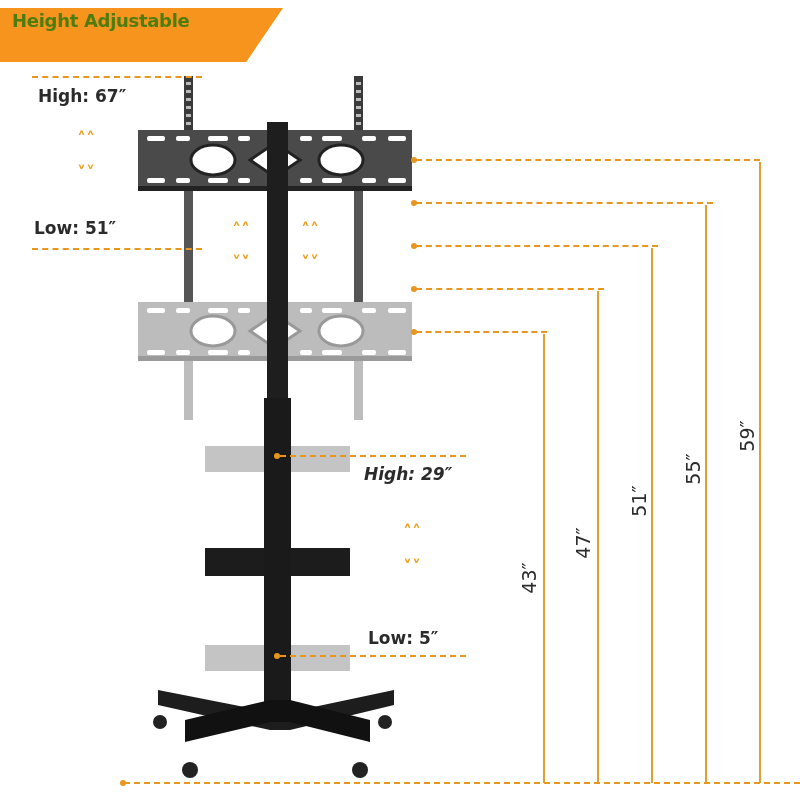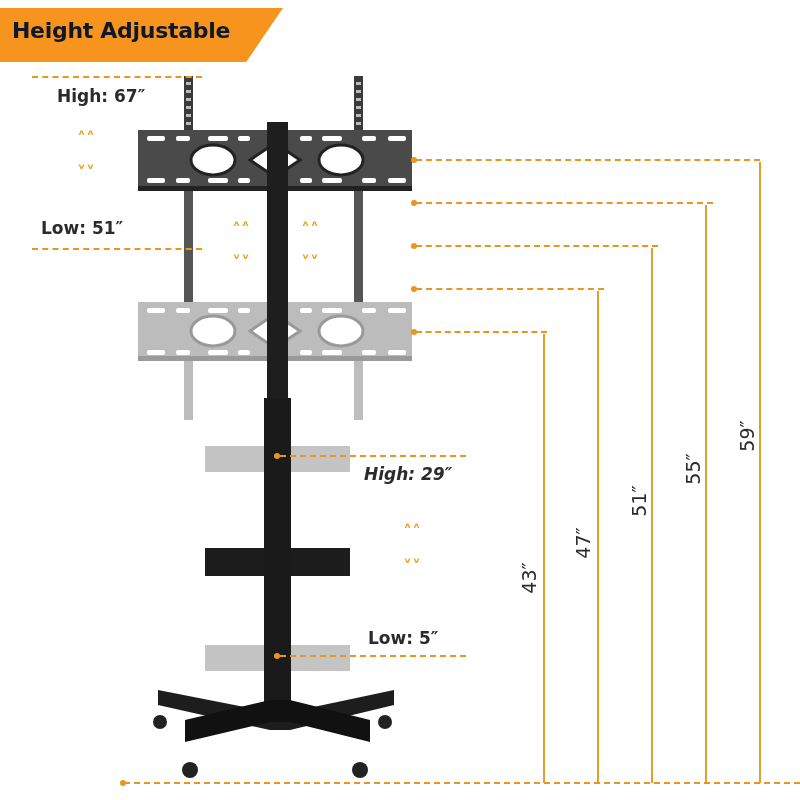--- a/index.html
+++ b/index.html
@@ -1,19 +1,19 @@
 <!DOCTYPE html>
 <html><head>
 <meta charset="utf-8">
 <style>
   html, body { margin:0; padding:0; }
   body { width:800px; height:800px; background:#ffffff; position:relative; overflow:hidden; font-family:"DejaVu Sans", sans-serif; }
   .abs { position:absolute; }
   .banner { left:0; top:8px; width:283px; height:54px; background:#F7941D; clip-path:polygon(0 0,100% 0,87% 100%,0 100%); }
-  .banner-text { left:12px; top:18px; color:#0f172a; font-family:"DejaVu Sans", sans-serif; font-weight:bold; font-size:22px; letter-spacing:-0.3px; }
+  .banner-text { left:12px; top:10px; color:#4d7c0f; font-family:"DejaVu Sans", sans-serif; font-weight:bold; font-size:18px; letter-spacing:-0.3px; }
   .label { color:#2b2b2b; font-weight:bold; font-size:17px; font-family:"DejaVu Sans", sans-serif; }
   .dim { color:#2b2b2b; font-size:19px; font-family:"DejaVu Sans", sans-serif; transform:rotate(-90deg); transform-origin:center; white-space:nowrap; }
   .dash { height:0; border-top:2px dashed #E8961E; }
   .vline { width:2px; background:#E0A030; }
   .chev { color:#F0A020; font-size:18px; line-height:14px; font-weight:bold; text-align:center; width:16px; }
   .dot { width:6px; height:6px; border-radius:50%; background:#E8961E; }
 </style>
 </head>
 <body>
 
@@ -103,22 +103,22 @@
   <polygon points="158,690 270,712 290,712 394,690 394,705 290,730 270,730 158,705" fill="#1d1d1d"></polygon>
   <polygon points="185,720 270,700 290,700 370,720 370,742 290,722 270,722 185,742" fill="#111"></polygon>
 
   <circle cx="160" cy="722" r="7" fill="#222"></circle>
     <circle cx="385" cy="722" r="7" fill="#222"></circle>
   <circle cx="190" cy="770" r="8" fill="#222"></circle>
     <circle cx="360" cy="770" r="8" fill="#222"></circle>
 </svg>
 
 <div class="abs dash" style="left:32px;top:76px;width:170px;"></div>
-<div class="abs label" style="left:38px;top:86px;margin-left:19px;">High: 67″</div>
-<div class="abs label" style="left:41px;top:218px;">Low: 51″</div>
+<div class="abs label" style="left:38px;top:86px;">High: 67″</div>
+<div class="abs label" style="left:34px;top:218px;">Low: 51″</div>
 <div class="abs dash" style="left:32px;top:248px;width:170px;"></div>
 
 <div class="abs chev" style="left:77px;top:132px;">˄˄</div>
 <div class="abs chev" style="left:77px;top:166px;">˅˅</div>
 <div class="abs chev" style="left:232px;top:223px;">˄˄</div>
 <div class="abs chev" style="left:232px;top:256px;">˅˅</div>
 <div class="abs chev" style="left:301px;top:223px;">˄˄</div>
 <div class="abs chev" style="left:301px;top:256px;">˅˅</div>
 <div class="abs chev" style="left:403px;top:525px;">˄˄</div>
 <div class="abs chev" style="left:403px;top:560px;">˅˅</div>

